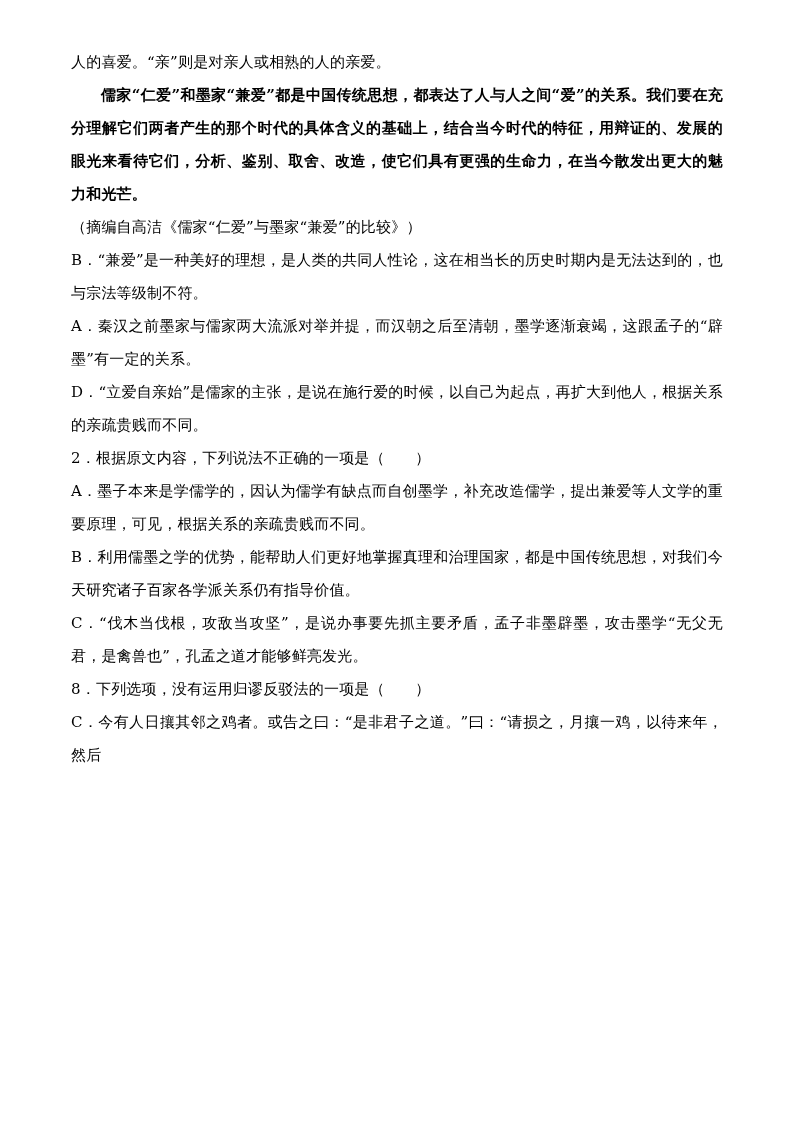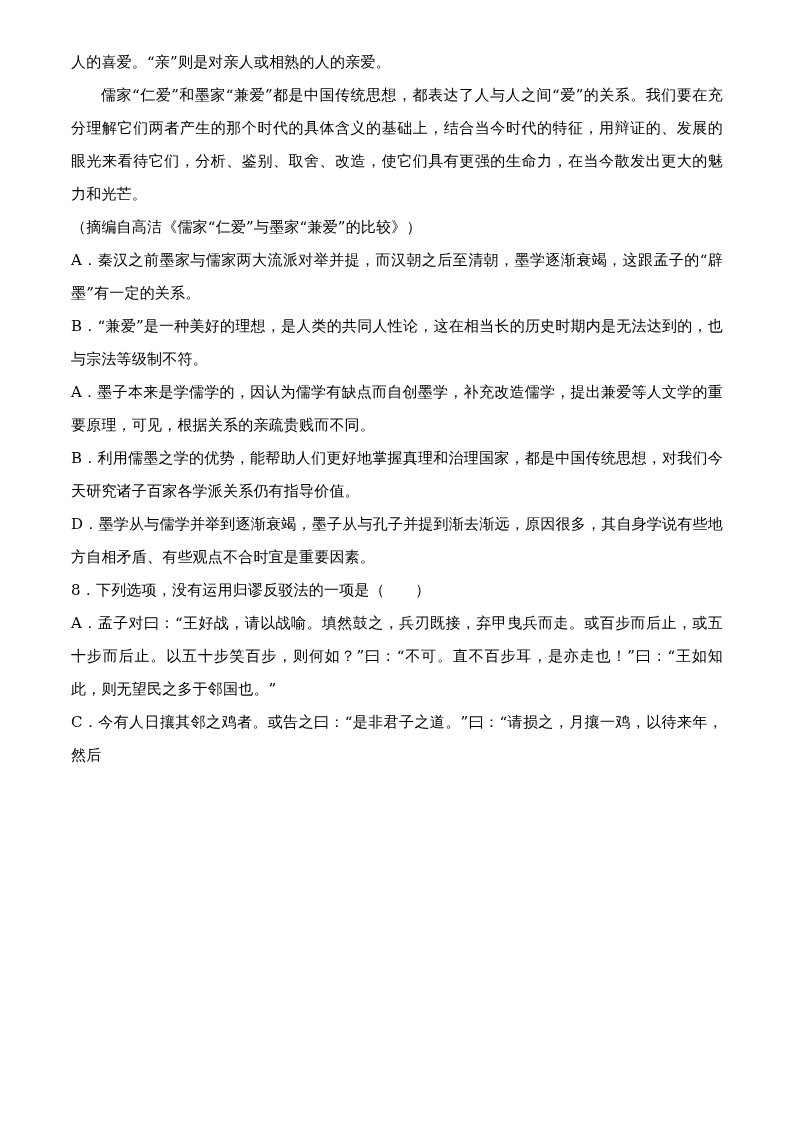--- a/index.html
+++ b/index.html
@@ -17,33 +17,34 @@
     background: #ffffff;
     padding: 46px 71px 4px 71px;
   }
   .doc-content p {
     font-size: 15px;
     line-height: 33px;
     text-align: justify;
     letter-spacing: 0.2px;
     word-break: break-all;
   }
-  .s-indent { text-indent: 2em; }
+  .s-indent { text-indent: 2em; font-weight: bold; }
   .s-right { text-align: left; }
 </style>
 </head>
 <body>
 
 <div class="page">
   <div class="doc-content">
       <p class="s-plain">人的喜爱。“亲”则是对亲人或相熟的人的亲爱。</p>
       <p class="s-indent">儒家“仁爱”和墨家“兼爱”都是中国传统思想，都表达了人与人之间“爱”的关系。我们要在充分理解它们两者产生的那个时代的具体含义的基础上，结合当今时代的特征，用辩证的、发展的眼光来看待它们，分析、鉴别、取舍、改造，使它们具有更强的生命力，在当今散发出更大的魅力和光芒。</p>
       <p class="s-right">（摘编自高洁《儒家“仁爱”与墨家“兼爱”的比较》）</p>
+      <p class="s-option">B．“兼爱”是一种美好的理想，是人类的共同人性论，这在相当长的历史时期内是无法达到的，也与宗法等级制不符。</p>
       <p class="s-option">A．秦汉之前墨家与儒家两大流派对举并提，而汉朝之后至清朝，墨学逐渐衰竭，这跟孟子的“辟墨”有一定的关系。</p>
-      <p class="s-option">B．“兼爱”是一种美好的理想，是人类的共同人性论，这在相当长的历史时期内是无法达到的，也与宗法等级制不符。</p>
+      <p class="s-option">D．“立爱自亲始”是儒家的主张，是说在施行爱的时候，以自己为起点，再扩大到他人，根据关系的亲疏贵贱而不同。</p>
+      <p class="s-question">2．根据原文内容，下列说法不正确的一项是（　　）</p>
       <p class="s-option">A．墨子本来是学儒学的，因认为儒学有缺点而自创墨学，补充改造儒学，提出兼爱等人文学的重要原理，可见，根据关系的亲疏贵贱而不同。</p>
       <p class="s-option">B．利用儒墨之学的优势，能帮助人们更好地掌握真理和治理国家，都是中国传统思想，对我们今天研究诸子百家各学派关系仍有指导价值。</p>
-      <p class="s-option">D．墨学从与儒学并举到逐渐衰竭，墨子从与孔子并提到渐去渐远，原因很多，其自身学说有些地方自相矛盾、有些观点不合时宜是重要因素。</p>
+      <p class="s-option">C．“伐木当伐根，攻敌当攻坚”，是说办事要先抓主要矛盾，孟子非墨辟墨，攻击墨学“无父无君，是禽兽也”，孔孟之道才能够鲜亮发光。</p>
       <p class="s-question">8．下列选项，没有运用归谬反驳法的一项是（　　）</p>
-      <p class="s-option">A．孟子对曰：“王好战，请以战喻。填然鼓之，兵刃既接，弃甲曳兵而走。或百步而后止，或五十步而后止。以五十步笑百步，则何如？”曰：“不可。直不百步耳，是亦走也！”曰：“王如知此，则无望民之多于邻国也。”</p>
       <p class="s-option">C．今有人日攘其邻之鸡者。或告之曰：“是非君子之道。”曰：“请损之，月攘一鸡，以待来年，然后</p>
     </div>
 </div>
 
 </body></html>

